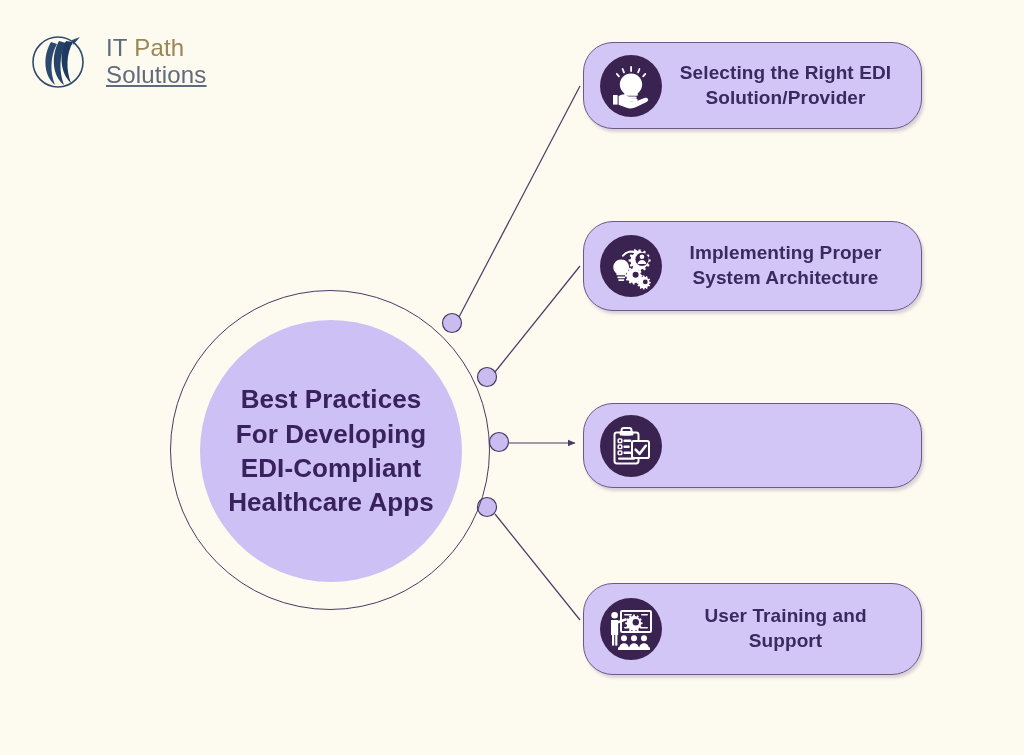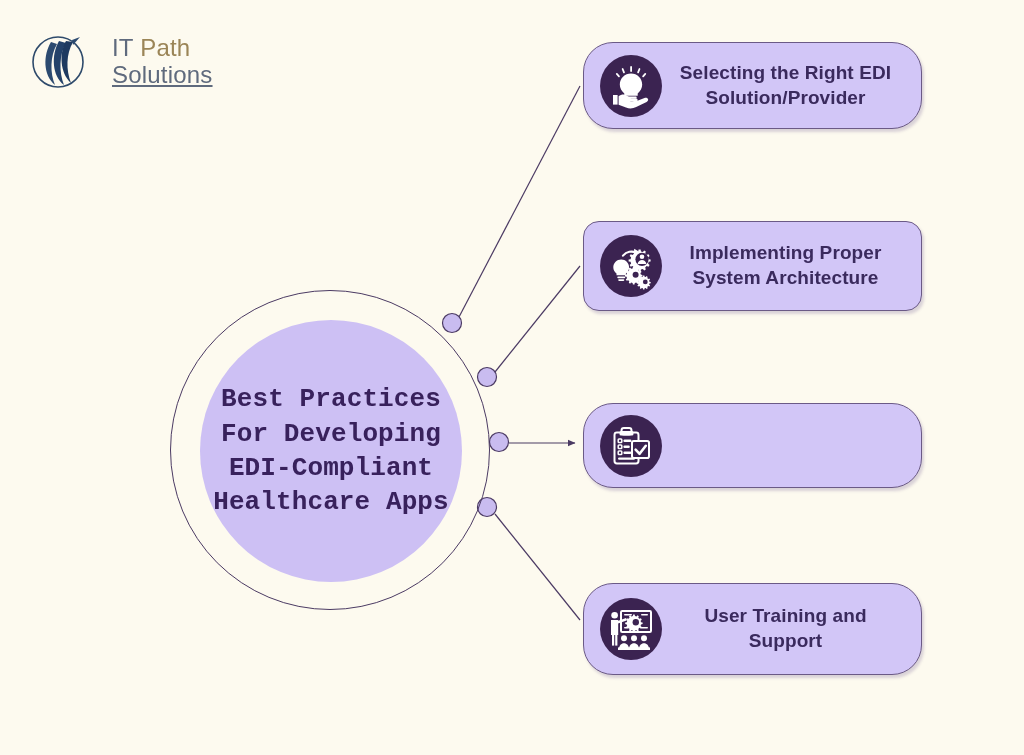--- a/index.html
+++ b/index.html
@@ -29,21 +29,21 @@
     height: 72px;
     display: flex;
     align-items: center;
   }
   #logo-mark {
     width: 66px;
     height: 66px;
     flex: 0 0 auto;
   }
   #logo-text {
-    margin-left: 18px;
+    margin-left: 12px;
     line-height: 1.12;
     user-select: none;
   }
   .logo-line1 {
     font-size: 24px;
     font-weight: 400;
     color: #9b8557;
     letter-spacing: .2px;
     white-space: nowrap;
   }
@@ -90,21 +90,20 @@
     position: absolute;
     left: 30px;
     top: 30px;
     width: 262px;
     height: 262px;
     border-radius: 50%;
     background: #cdc0f4;
     display: flex;
     align-items: center;
     justify-content: center;
-    font-family: Liberation Mono, monospace;
   }
   #hub-title {
     text-align: center;
     color: #38215c;
     font-size: 26px;
     font-weight: 700;
     line-height: 1.32;
     letter-spacing: .1px;
     padding: 0 6px;
     white-space: pre-line;
@@ -143,21 +142,21 @@
     font-size: 19px;
     font-weight: 700;
     line-height: 1.3;
     letter-spacing: .1px;
     white-space: pre-line;
     padding-left: 6px;
     padding-right: 4px;
   }
 
   #card-0 { left: 583px; top: 42px;  width: 339px; height: 87px; }
-  #card-1 { left: 583px; top: 221px; width: 339px; height: 90px; border-radius: 16px; }
+  #card-1 { left: 583px; top: 221px; width: 339px; height: 90px; }
   #card-2 { left: 583px; top: 403px; width: 339px; height: 85px; }
   #card-3 { left: 583px; top: 583px; width: 339px; height: 92px; }
 </style>
 </head>
 <body>
 
 <div id="stage">
 
   <div id="logo">
     <svg id="logo-mark" viewBox="0 0 66 66">

